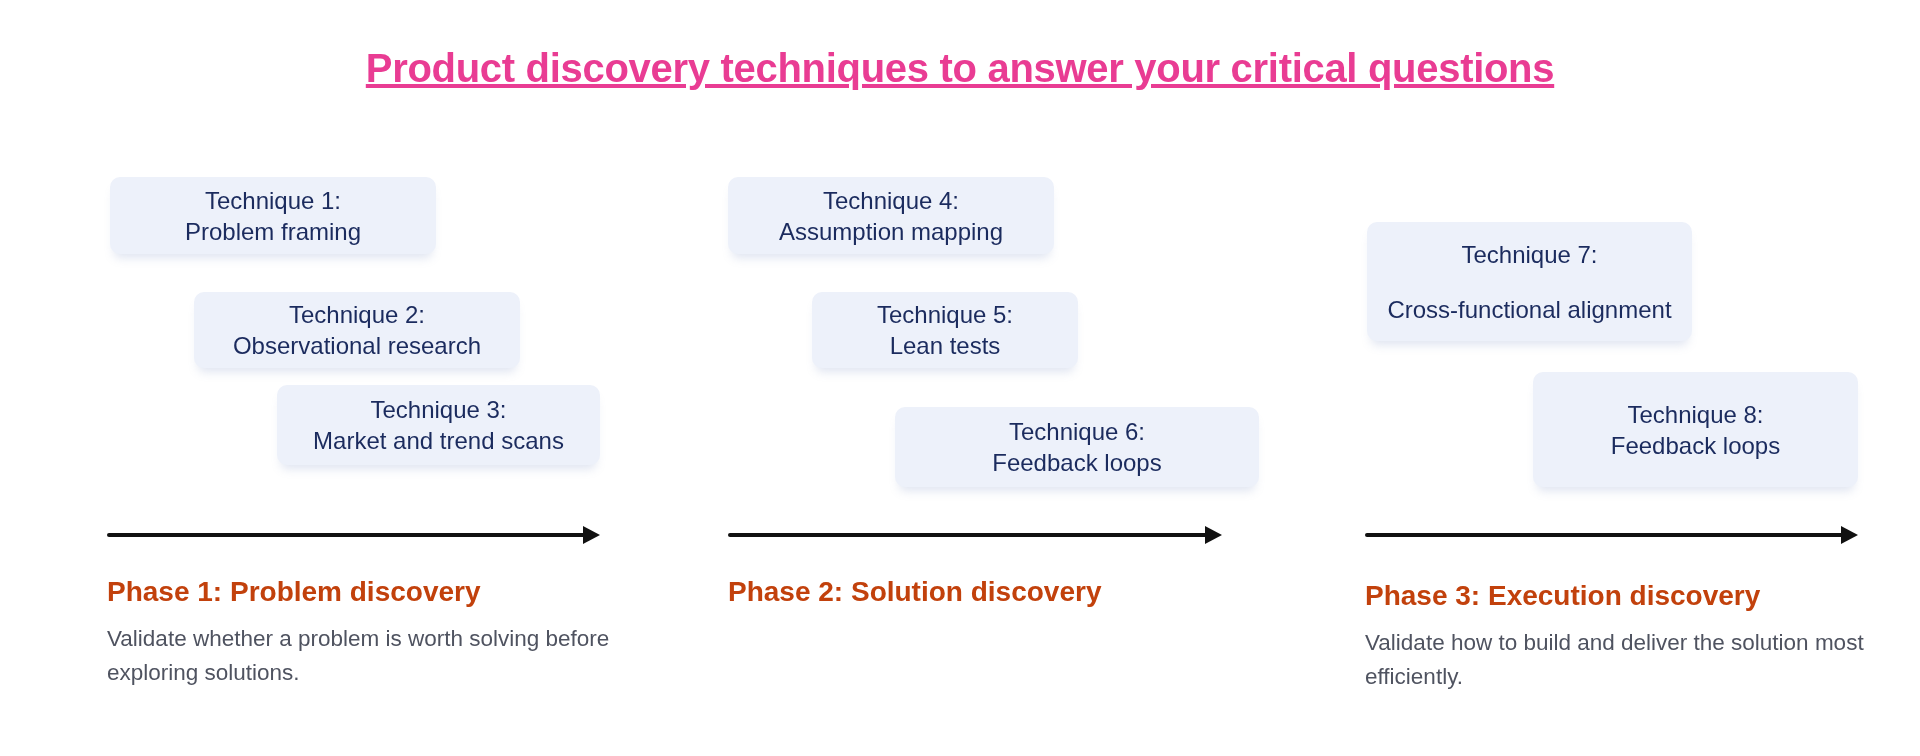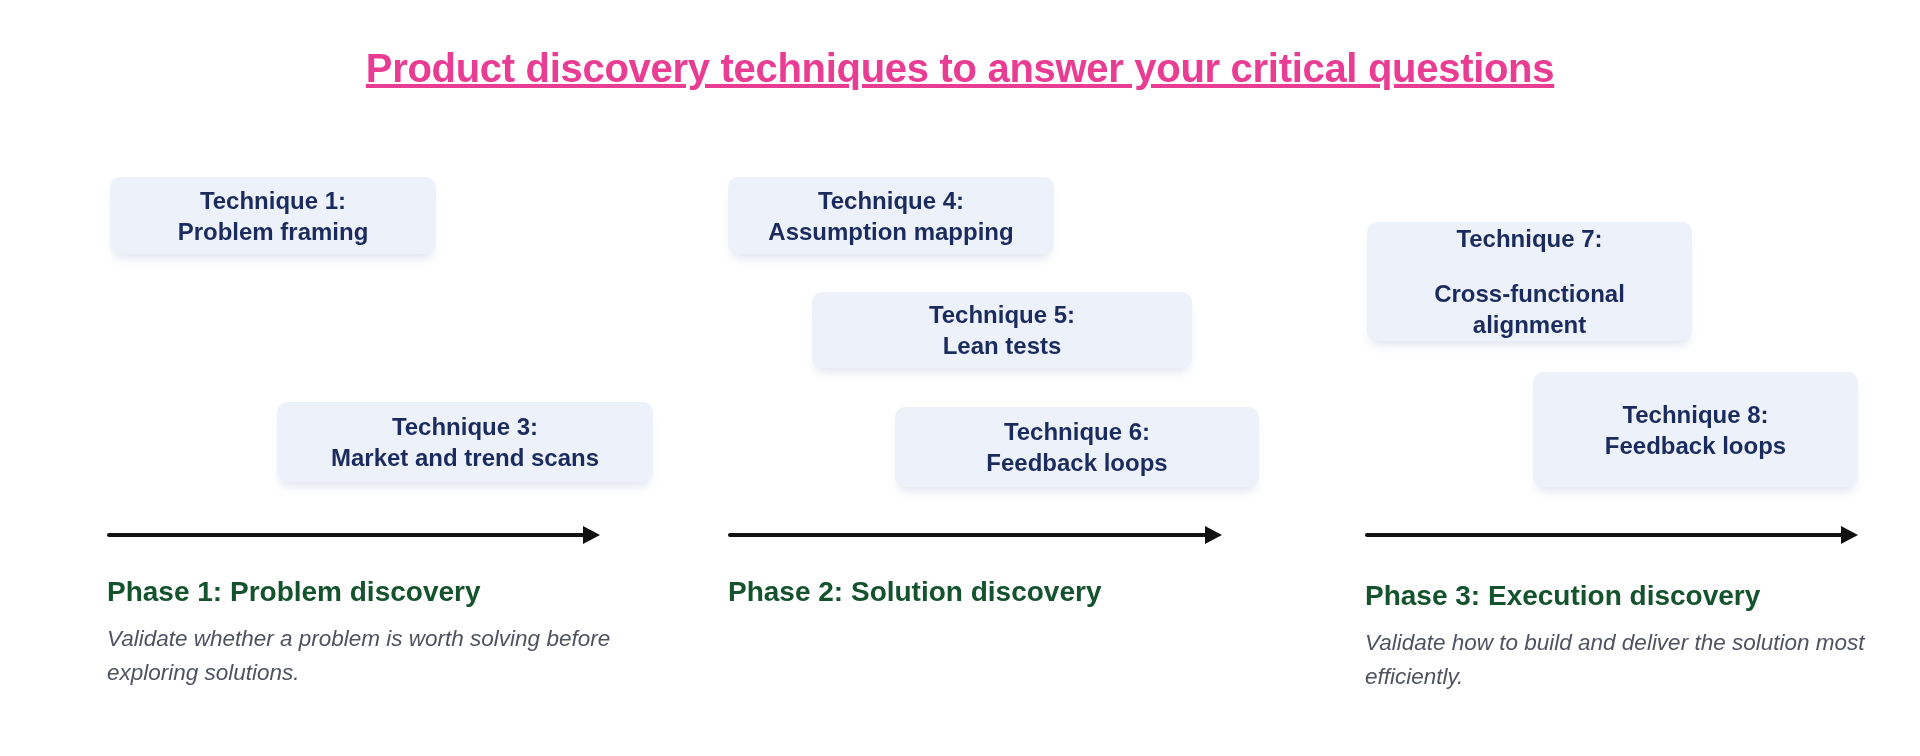--- a/index.html
+++ b/index.html
@@ -33,21 +33,21 @@
     background: #EDF1FA;
     border-radius: 10px;
     display: flex;
     flex-direction: column;
     justify-content: center;
     align-items: center;
     text-align: center;
     padding: 4px 20px;
     box-sizing: border-box;
     font-size: 24px;
-    font-weight: bold;
+    font-weight: normal;
     line-height: 31px;
     color: #1B2B5E;
     box-shadow: 0 8px 10px -4px rgba(130, 150, 200, 0.25);
   }
   .arrow {
     position: absolute;
     height: 20px;
     display: flex;
     align-items: center;
   }
@@ -66,51 +66,54 @@
     margin-left: -2px;
   }
   .phase {
     position: absolute;
     width: 505px;
   }
   .phase h2 {
     margin: 0 0 14px 0;
     font-size: 28px;
     font-weight: bold;
-    color: #14532d;
+    color: #c2410c;
   }
   .phase p {
     margin: 0;
     font-size: 22.5px;
     line-height: 34px;
     color: #4F5360;
-    font-style: italic;
   }
 </style>
 </head>
 <body>
 
 <div class="canvas">
 
   <h1 class="title">Product discovery techniques to answer your critical questions</h1>
 
   <div class="tech-box" style="left:110px; top:177px; width:326px; height:77px;">
     <div>Technique 1:</div>
     <div>Problem framing</div>
   </div>
-  <div class="tech-box" style="left:277px; top:402px; width:376px; height:80px;text-align:center;">
+  <div class="tech-box" style="left:194px; top:292px; width:326px; height:76px;">
+    <div>Technique 2:</div>
+    <div>Observational research</div>
+  </div>
+  <div class="tech-box" style="left:277px; top:385px; width:323px; height:80px;text-align:center;">
     <div>Technique 3:</div>
     <div>Market and trend scans</div>
   </div>
 
   <div class="tech-box" style="left:728px; top:177px; width:326px; height:77px;">
     <div>Technique 4:</div>
     <div>Assumption mapping</div>
   </div>
-  <div class="tech-box" style="left:812px; top:292px; width:380px; height:76px;">
+  <div class="tech-box" style="left:812px; top:292px; width:266px; height:76px;">
     <div>Technique 5:</div>
     <div>Lean tests</div>
   </div>
   <div class="tech-box" style="left:895px; top:407px; width:364px; height:80px;">
     <div>Technique 6:</div>
     <div>Feedback loops</div>
   </div>
 
   <div class="tech-box" style="left:1367px; top:222px; width:325px; height:119px;gap:24px;">
     <div>Technique 7:</div>

